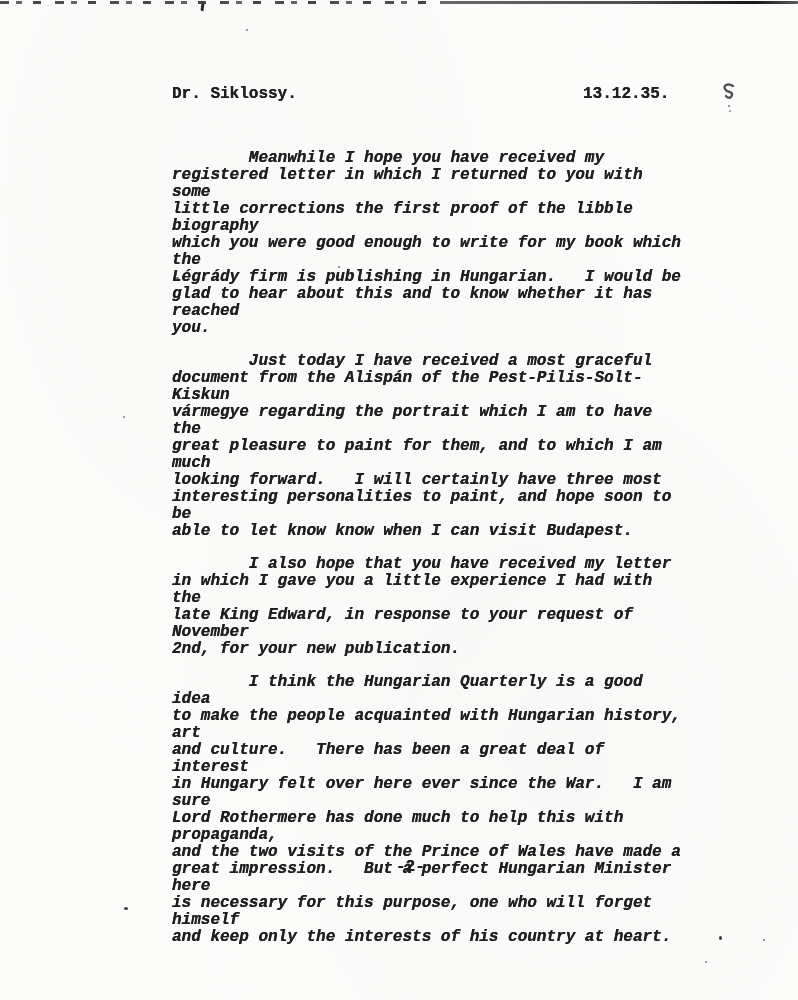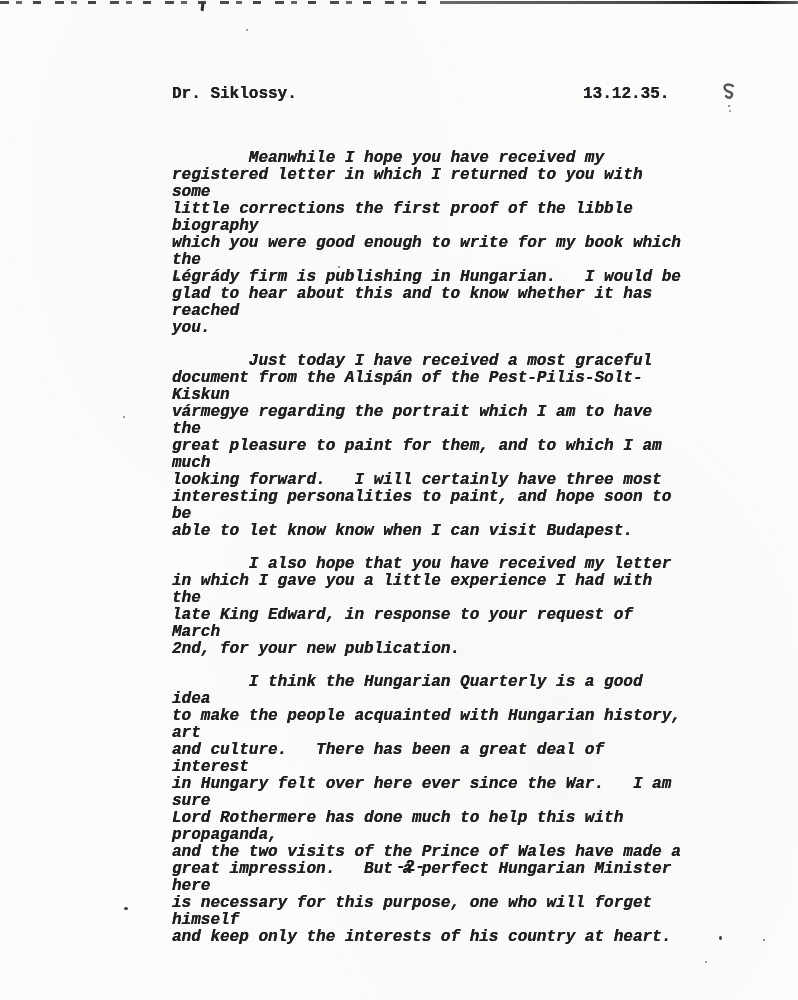--- a/index.html
+++ b/index.html
@@ -90,21 +90,21 @@
 you.</p>
     <p class="tw">        Just today I have received a most graceful
 document from the Alispán of the Pest-Pilis-Solt-Kiskun
 vármegye regarding the portrait which I am to have the
 great pleasure to paint for them, and to which I am much
 looking forward.   I will certainly have three most
 interesting personalities to paint, and hope soon to be
 able to let know know when I can visit Budapest.</p>
     <p class="tw">        I also hope that you have received my letter
 in which I gave you a little experience I had with the
-late King Edward, in response to your request of March
+late King Edward, in response to your request of November
 2nd, for your new publication.</p>
     <p class="tw">        I think the Hungarian Quarterly is a good idea
 to make the people acquainted with Hungarian history, art
 and culture.   There has been a great deal of interest
 in Hungary felt over here ever since the War.   I am sure
 Lord Rothermere has done much to help this with propaganda,
 and the two visits of the Prince of Wales have made a
 great impression.   But a perfect Hungarian Minister here
 is necessary for this purpose, one who will forget himself
 and keep only the interests of his country at heart.</p>

